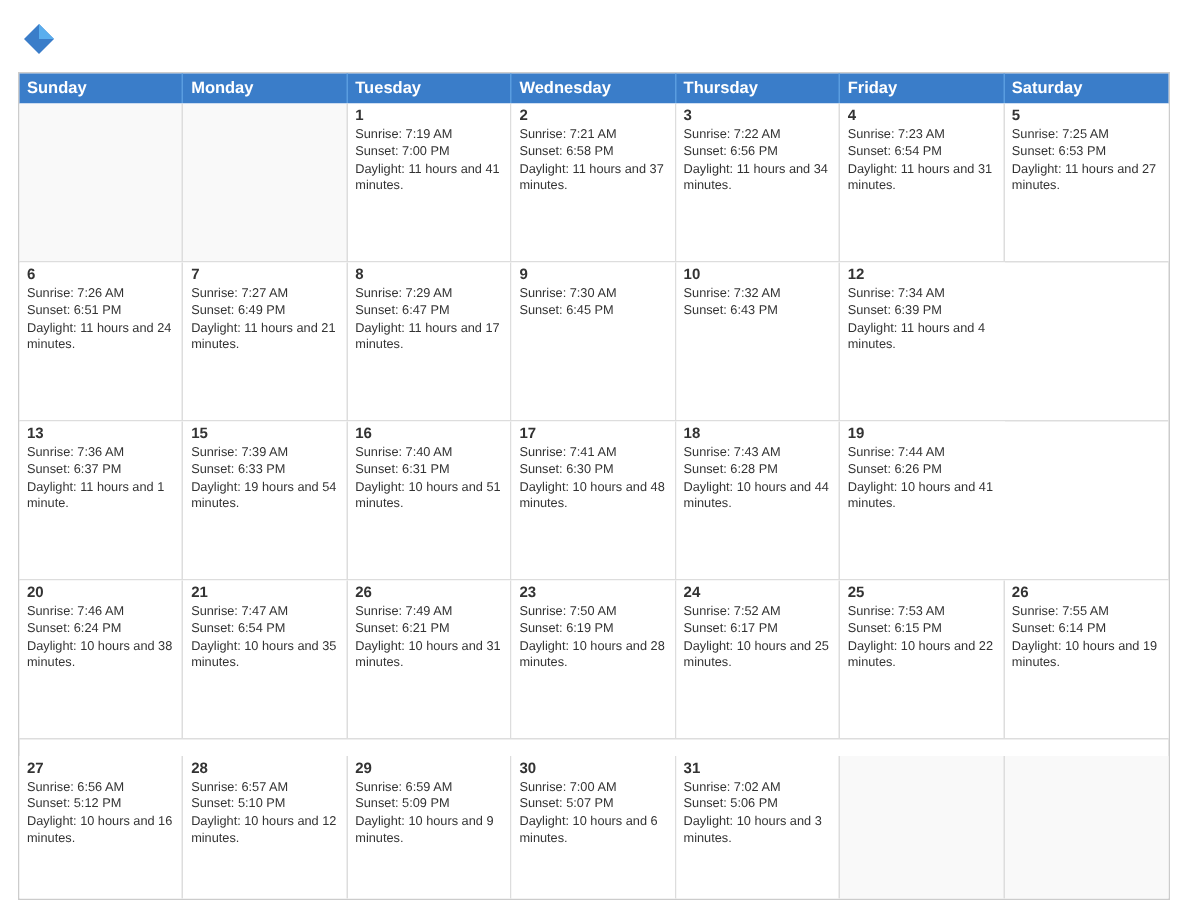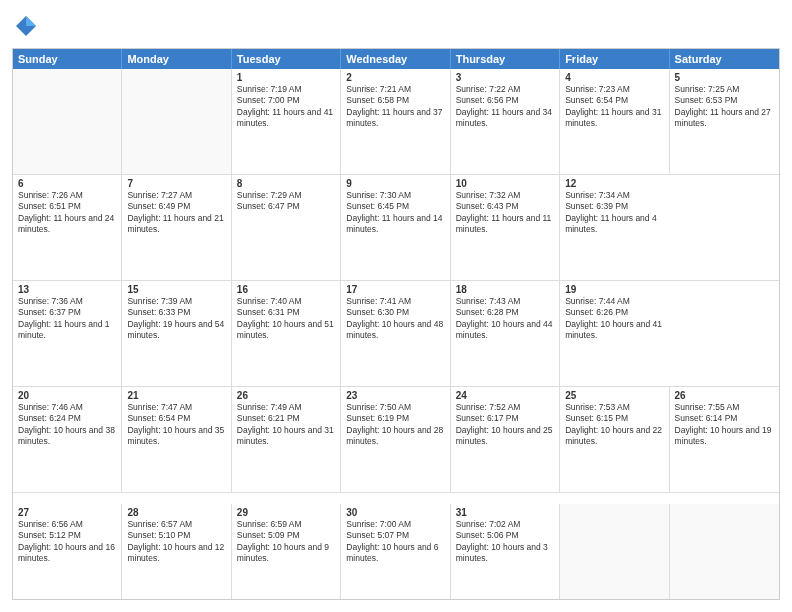--- a/index.html
+++ b/index.html
@@ -186,32 +186,31 @@
           <div class="cal-cell">
             <div class="day-number">7</div>
             <div class="cell-line">Sunrise: 7:27 AM</div>
             <div class="cell-line">Sunset: 6:49 PM</div>
             <div class="cell-line">Daylight: 11 hours and 21 minutes.</div>
           </div>
           <div class="cal-cell">
             <div class="day-number">8</div>
             <div class="cell-line">Sunrise: 7:29 AM</div>
             <div class="cell-line">Sunset: 6:47 PM</div>
+            <div class="cell-line">Daylight: 11 hours and 17 minutes.</div>
           </div>
           <div class="cal-cell">
             <div class="day-number">9</div>
             <div class="cell-line">Sunrise: 7:30 AM</div>
             <div class="cell-line">Sunset: 6:45 PM</div>
-            <div class="cell-line">Daylight: 11 hours and 14 minutes.</div>
           </div>
           <div class="cal-cell">
             <div class="day-number">10</div>
             <div class="cell-line">Sunrise: 7:32 AM</div>
             <div class="cell-line">Sunset: 6:43 PM</div>
-            <div class="cell-line">Daylight: 11 hours and 11 minutes.</div>
           </div>
           <div class="cal-cell">
             <div class="day-number">12</div>
             <div class="cell-line">Sunrise: 7:34 AM</div>
             <div class="cell-line">Sunset: 6:39 PM</div>
             <div class="cell-line">Daylight: 11 hours and 4 minutes.</div>
           </div>
         </div>
         <div class="cal-row">
           <div class="cal-cell">

